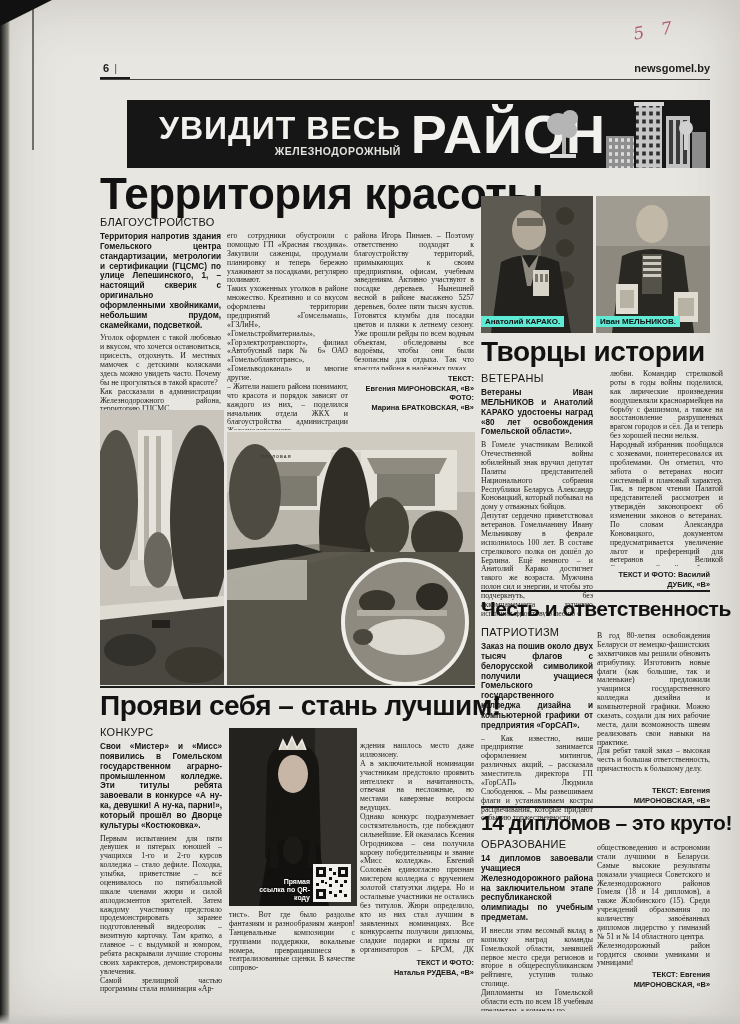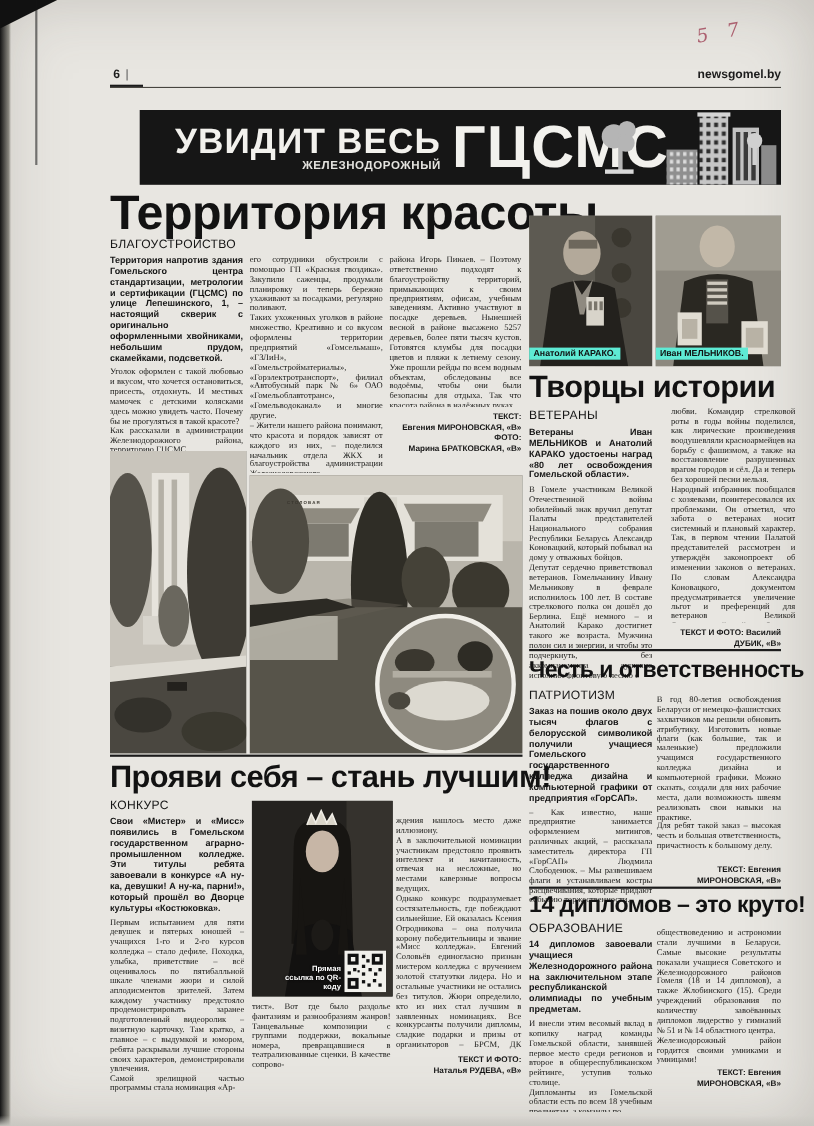--- a/index.html
+++ b/index.html
@@ -71,21 +71,21 @@
   <div class="hdr-num"><span>6</span><span class="bar">|</span></div>
   <div class="hdr-site">newsgomel.by</div>
   <div class="hdr-rule"></div>
   <div class="hdr-rule2"></div>
 
   <div class="banner">
     <div class="banner-left">
       <div class="banner-l1">УВИДИТ ВЕСЬ</div>
       <div class="banner-l2">ЖЕЛЕЗНОДОРОЖНЫЙ</div>
     </div>
-    <div class="banner-l3">ГЦСМС</div>
+    <div class="banner-l3">РАЙОН</div>
     <svg class="banner-art" width="170" height="66" viewBox="0 0 170 66">
       <defs>
         <pattern id="winA" width="7" height="8" patternUnits="userSpaceOnUse">
           <rect width="7" height="8" fill="#c6c6c6"></rect>
             <rect x="1.2" y="1.5" width="3.6" height="4" fill="#2e2e2e"></rect>
         </pattern>
         <pattern id="winB" width="6" height="7" patternUnits="userSpaceOnUse">
           <rect width="6" height="7" fill="#8f8f8f"></rect>
             <rect x="1" y="1.2" width="3" height="3.6" fill="#dcdcdc"></rect>
         </pattern>

